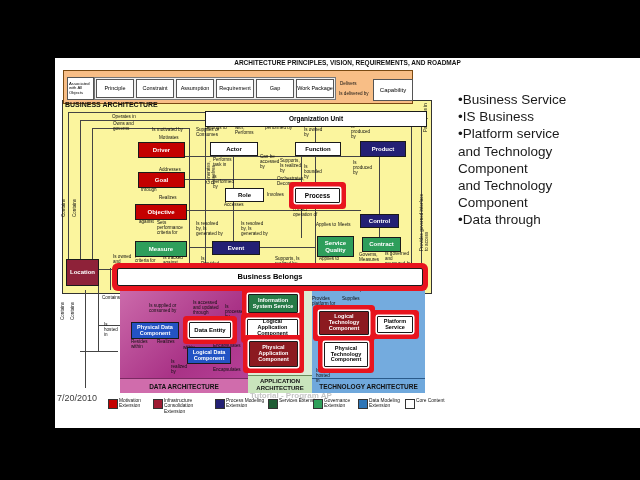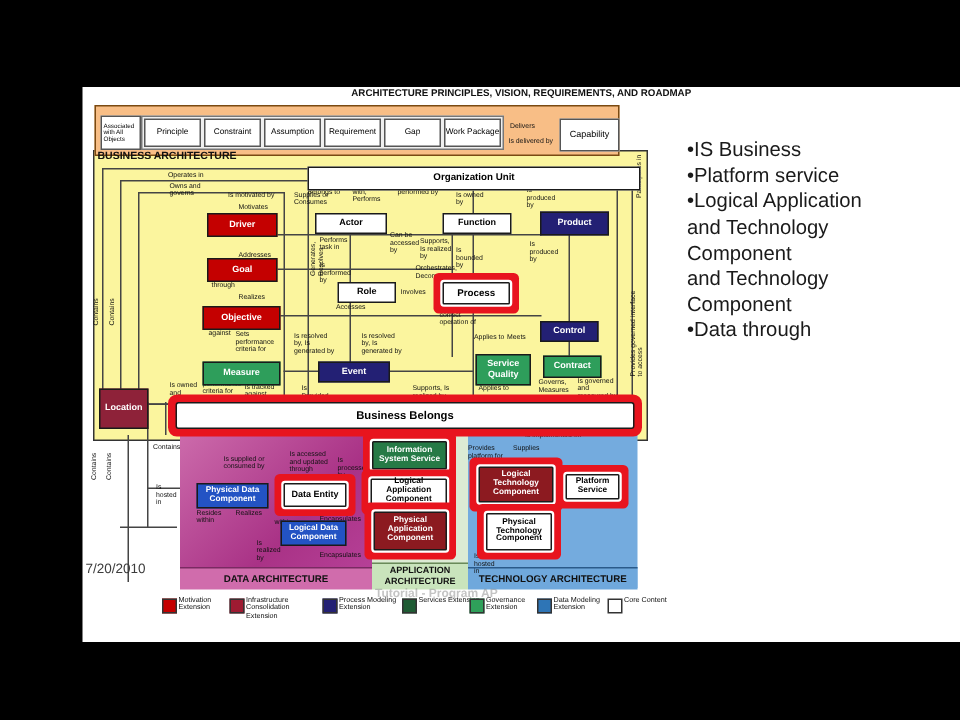--- a/index.html
+++ b/index.html
@@ -49,21 +49,21 @@
 
   
   .lg-item{position:absolute;top:340px;width:44px;font-size:4.8px;line-height:1.12;color:#111;z-index:50;}
   .lg-sq{position:absolute;left:-11px;top:1px;width:8px;height:8px;border:1px solid #333;display:block;}
   .sq-mot{background:#C40000;} .sq-inf{background:#9E1B32;} .sq-prc{background:#232074;}
   .sq-srv{background:#1F5C34;} .sq-gov{background:#2FA05A;} .sq-dat{background:#2E75B6;} .sq-cor{background:#fff;}
 
   
   .bullets{position:absolute;left:403px;top:33px;width:168px;font-size:13.5px;line-height:17.2px;color:#1a1a1a;z-index:50;}
 
-  .date{position:absolute;left:2px;top:316px;font-size:9px;color:#3c3c3c;z-index:50;}
+  .date{position:absolute;left:2px;top:335px;font-size:9px;color:#3c3c3c;z-index:50;}
   .watermark{position:absolute;left:195px;top:333px;width:250px;font-size:8px;color:#8a8a8a;opacity:.5;filter:blur(.4px);z-index:45;white-space:nowrap;font-weight:bold;}
 </style>
 </head>
 <body>
 
 <div id="slide">
 
   <div class="yellow"></div>
   <div class="ba-title">BUSINESS ARCHITECTURE</div>
 
@@ -228,23 +228,23 @@
   </div>
   <div class="lg-item" style="left:361px;">
     <span class="lg-sq sq-cor"></span>
     <span>Core Content</span>
   </div>
 
   <div class="date">7/20/2010</div>
   <div class="watermark">Tutorial - Program AP</div>
 
   <div class="bullets">
+    <div>•Business Service</div>
     <div>•IS Business</div>
     <div>•Platform service</div>
-    <div>•Logical Application</div>
     <div>and Technology</div>
     <div>Component</div>
     <div>and Technology</div>
     <div>Component</div>
     <div>•Data through</div>
   </div>
 
 </div>
 
 </body></html>

